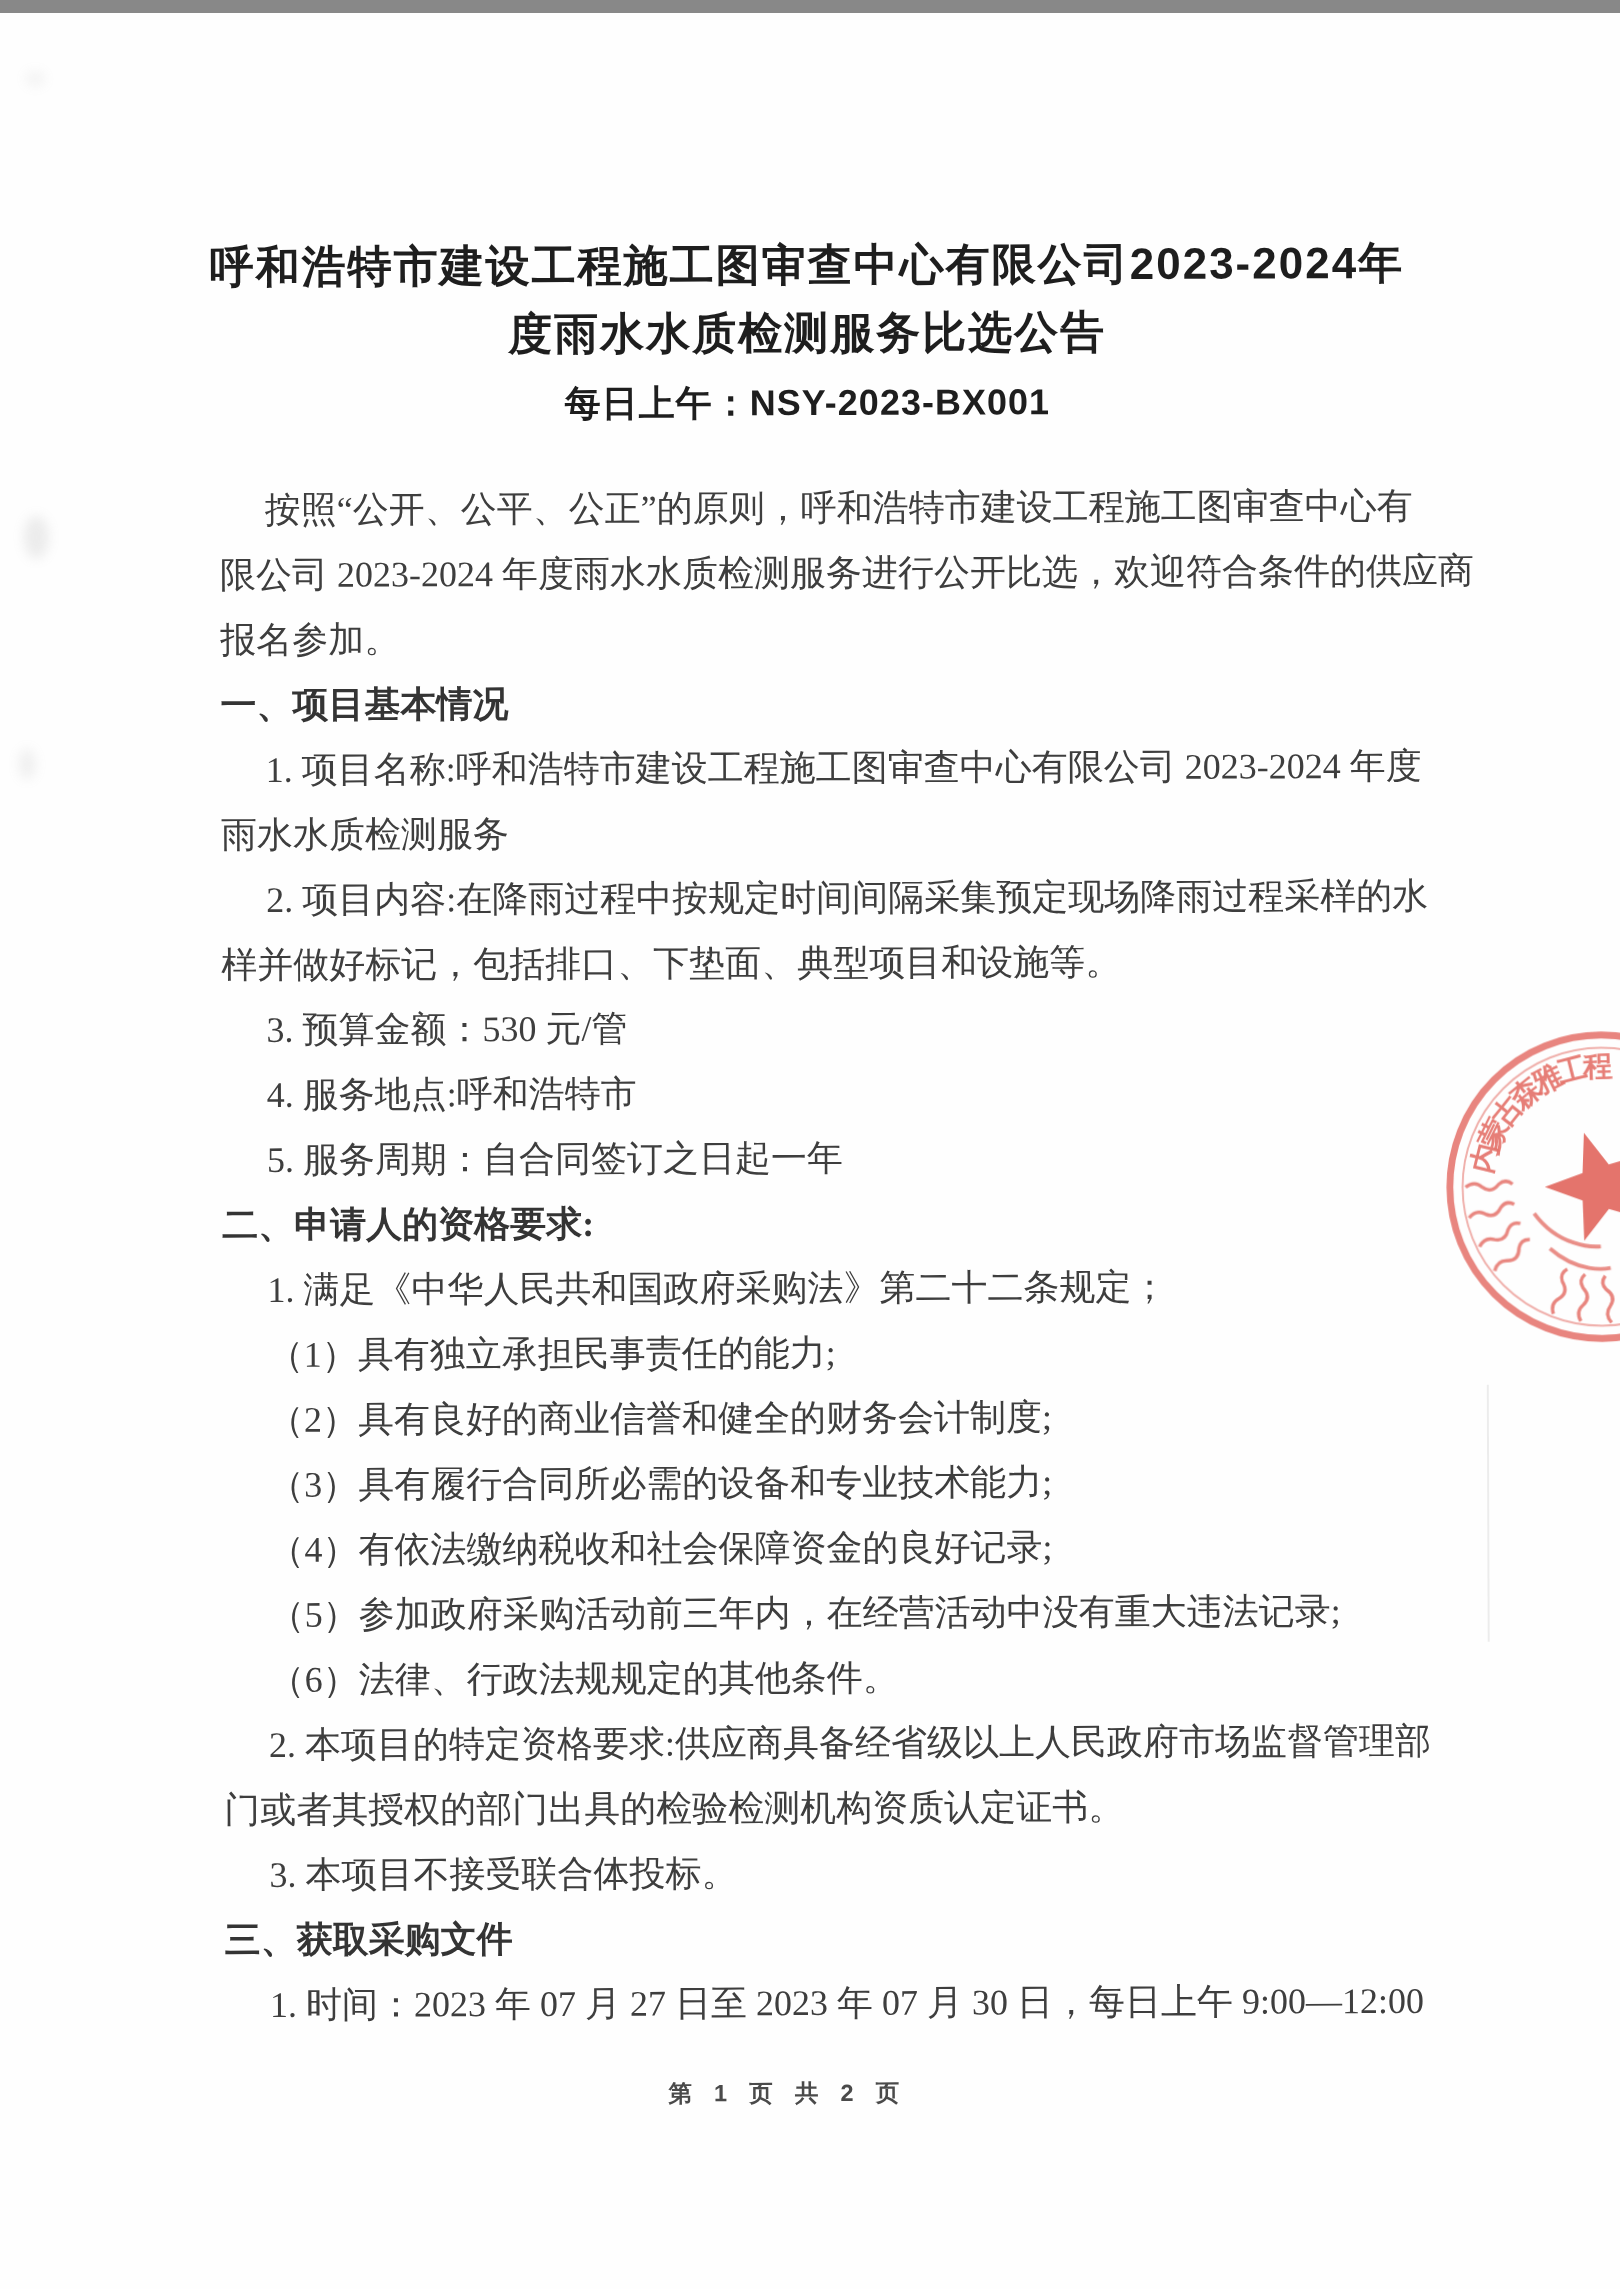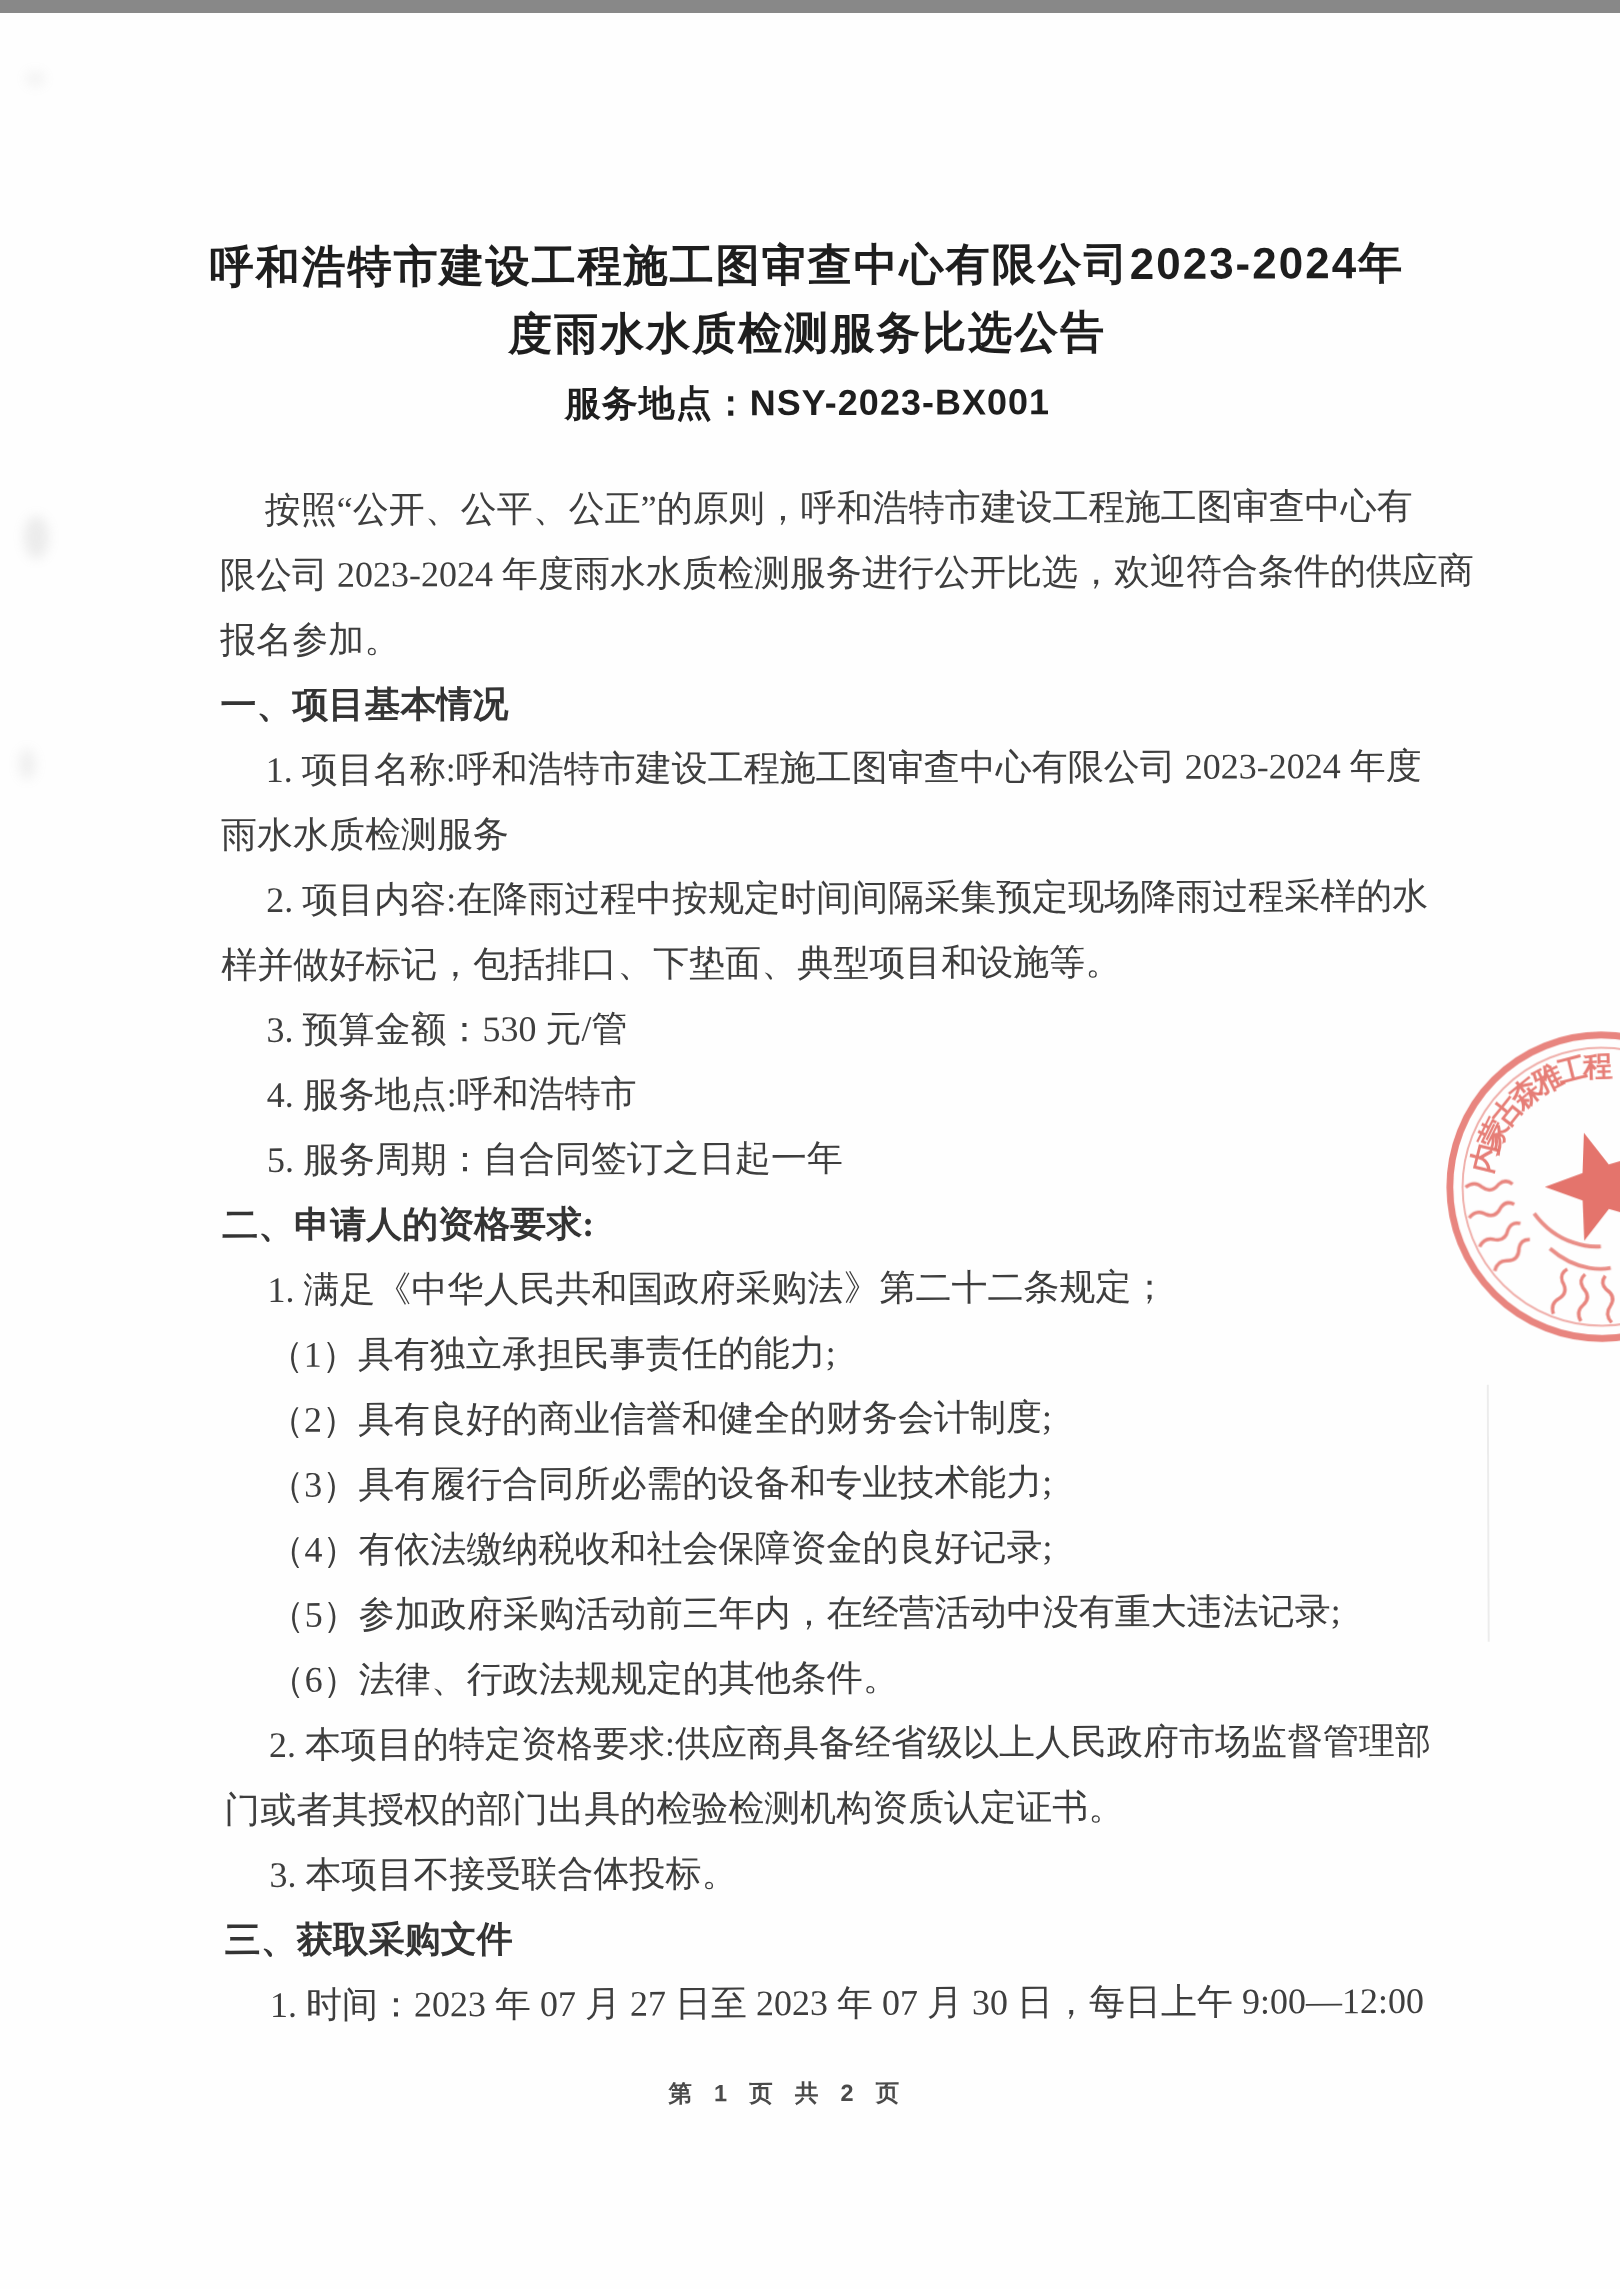--- a/index.html
+++ b/index.html
@@ -49,21 +49,21 @@
 </style>
 </head>
 <body>
 
 <div class="page">
   <div class="scan">
 
     <div class="title-block">
       <div class="title-line">呼和浩特市建设工程施工图审查中心有限公司2023-2024年</div>
       <div class="title-line">度雨水水质检测服务比选公告</div>
-      <div class="project-line"><span>服务地点：</span><span class="num">NSY-2023-BX001</span></div>
+      <div class="project-line"><span>每日上午：</span><span class="num">NSY-2023-BX001</span></div>
     </div>
 
     <div class="body-lines">
         <p class="line indent">按照“公开、公平、公正”的原则，呼和浩特市建设工程施工图审查中心有</p>
         <p class="line flush">限公司 2023-2024 年度雨水水质检测服务进行公开比选，欢迎符合条件的供应商</p>
         <p class="line flush">报名参加。</p>
         <p class="line heading">一、项目基本情况</p>
         <p class="line indent">1. 项目名称:呼和浩特市建设工程施工图审查中心有限公司 2023-2024 年度</p>
         <p class="line flush">雨水水质检测服务</p>
         <p class="line indent">2. 项目内容:在降雨过程中按规定时间间隔采集预定现场降雨过程采样的水</p>

